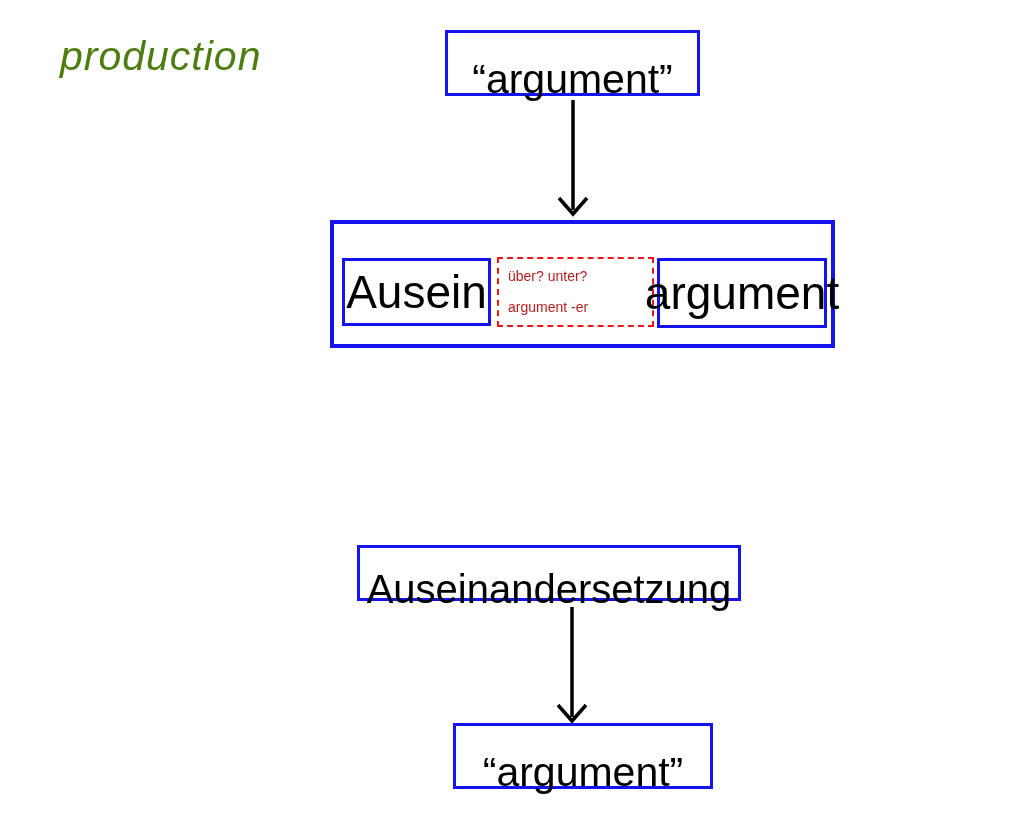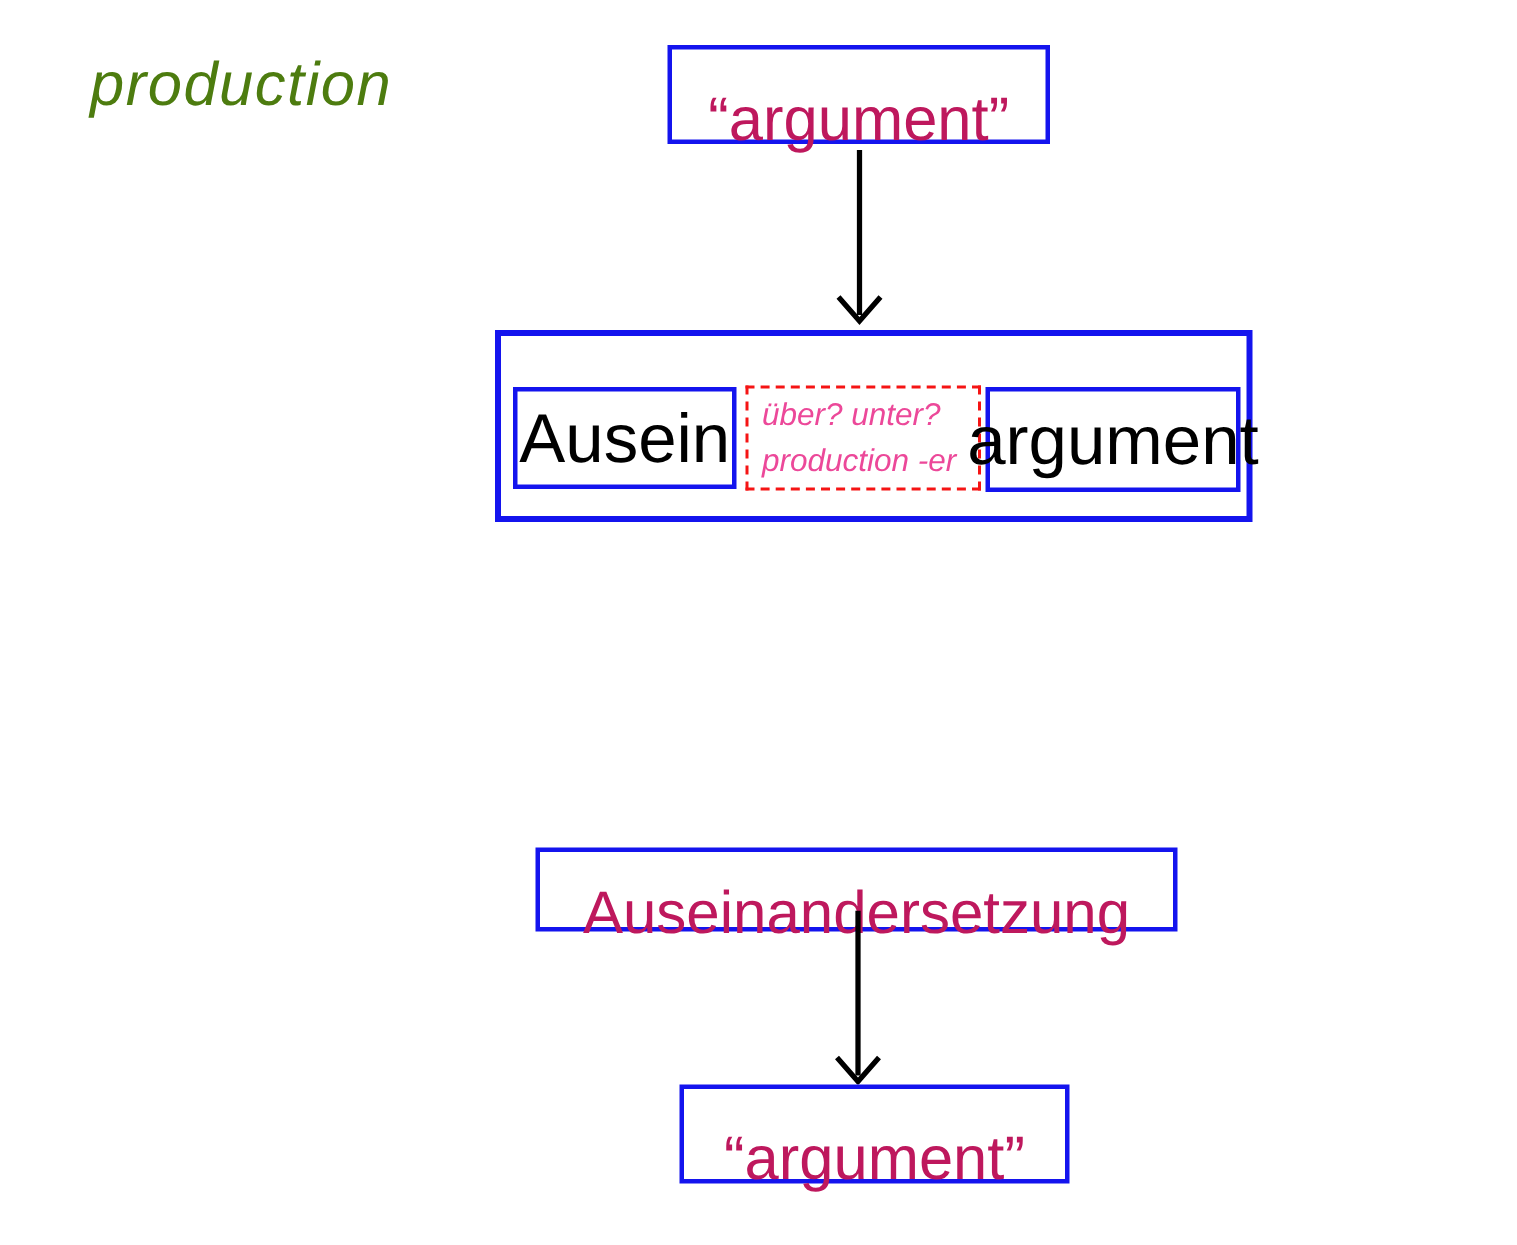--- a/index.html
+++ b/index.html
@@ -29,21 +29,21 @@
     box-sizing: border-box;
     border: 3px solid #1414ee;
     background: #ffffff;
     display: flex;
     align-items: center;
     justify-content: center;
     white-space: nowrap;
   }
   .word-box .txt {
     font-size: 41px;
-    color: #be185d;
+    color: #000000;
     margin-top: 32px;
   }
   .compound-box {
     position: absolute;
     box-sizing: border-box;
     border: 4px solid #1414ee;
     background: #ffffff;
   }
   .part-box {
     position: absolute;
@@ -63,25 +63,24 @@
     position: absolute;
     box-sizing: border-box;
     border: 2px dashed #f51414;
     background: #ffffff;
     display: flex;
     flex-direction: column;
     justify-content: center;
     padding-left: 9px;
   }
   .uncertain-box .line {
-    font-size: 21px;
+    font-size: 14px;
     line-height: 31px;
-    color: #ec4899;
+    color: #b91c1c;
     white-space: nowrap;
-    font-style: italic;
   }
   .arrow {
     position: absolute;
   }
 </style>
 </head>
 <body>
 
 <div class="canvas">
 
@@ -97,31 +96,31 @@
   </svg>
 
   <div class="compound-box" style="left:330px; top:220px; width:505px; height:128px;">
 
     <div class="part-box" style="left:8px; top:34px; width:149px; height:68px;">
       <span class="txt">Ausein</span>
     </div>
 
     <div class="uncertain-box" style="left:163px; top:33px; width:157px; height:70px;">
       <span class="line">über? unter?</span>
-      <span class="line">production -er</span>
+      <span class="line">argument -er</span>
     </div>
 
     <div class="part-box" style="left:323px; top:34px; width:170px; height:70px;">
       <span class="txt">argument</span>
     </div>
 
   </div>
 
 
-  <div class="word-box" style="left:357px; top:565px; width:428px; height:56px;text-align:center;">
+  <div class="word-box" style="left:357px; top:545px; width:384px; height:56px;text-align:center;">
     <span class="txt" style="font-size:40px;">Auseinandersetzung</span>
   </div>
 
   <svg class="arrow" style="left:552px; top:607px;" width="40" height="118" viewBox="0 0 40 118">
     <line x1="20" y1="0" x2="20" y2="110" stroke="#000000" stroke-width="3.5"></line>
     <polyline points="6,98 20,114 34,98" fill="none" stroke="#000000" stroke-width="3.5"></polyline>
   </svg>
 
   <div class="word-box" style="left:453px; top:723px; width:260px; height:66px;">
     <span class="txt">“argument”</span>

